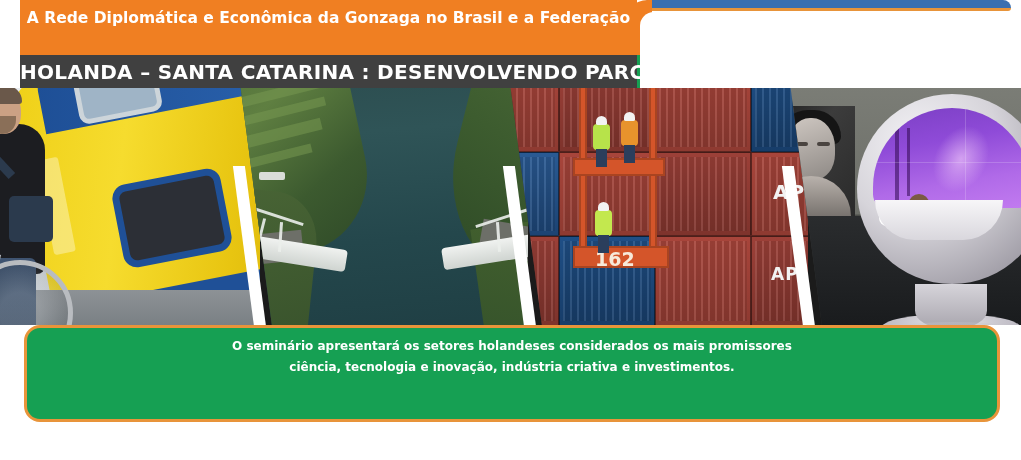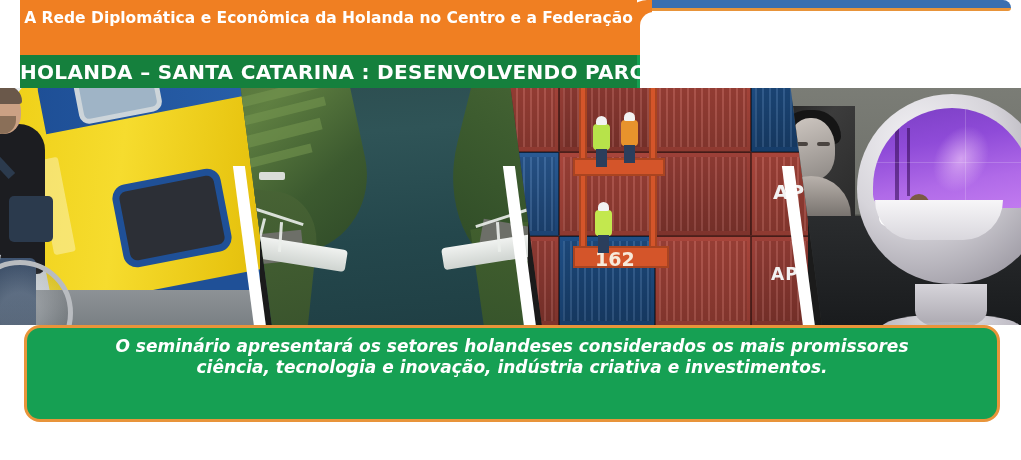--- a/index.html
+++ b/index.html
@@ -93,21 +93,21 @@
     position: absolute;
     left: 0; top: 8px;
     width: 617px;
   }
 
   
   .title-band {
     position: absolute;
     left: 20px; top: 55px;
     width: 617px; height: 33px;
-    background: #15803d;
+    background: #404040;
   }
   .title-band .title-text {
     position: absolute;
     left: 0; top: 5px;
     width: 617px;
     text-align: center;
     color: #ffffff;
     font-size: 20px;
     letter-spacing: 0.3px;
     font-family: "DejaVu Sans", sans-serif;
@@ -571,43 +571,42 @@
     box-sizing: border-box;
   }
   .desc-inner {
     position: absolute;
     left: 0; top: 8px;
     width: 100%;
     text-align: center;
   }
   .desc-inner .line {
     color: #ffffff;
-    font-size: 17px;
+    font-size: 12px;
     line-height: 21px;
     font-family: "DejaVu Sans", sans-serif;
     font-weight: bold;
     white-space: nowrap;
-    font-style: italic;
   }
 </style>
 </head>
 <body>
 
 <div id="poster">
 
   <div class="top-rail"></div>
   <div class="top-rail-under"></div>
 
   <div class="venue-card-fill"></div>
   <div class="venue-card-green-edge"></div>
   <div class="venue-card-white"></div>
 
   <div class="invite-band">
     <div class="invite-inner">
-      <div class="line">A Rede Diplomática e Econômica da Holanda no Centro e a Federação</div>
+      <div class="line">A Rede Diplomática e Econômica da Gonzaga no Brasil e a Federação</div>
     </div>
   </div>
 
   <div class="title-band">
     <div class="title-text">HOLANDA – SANTA CATARINA : DESENVOLVENDO PARCERIAS</div>
   </div>
 
   <div class="photo-strip">
 
     <div class="panel p1">

